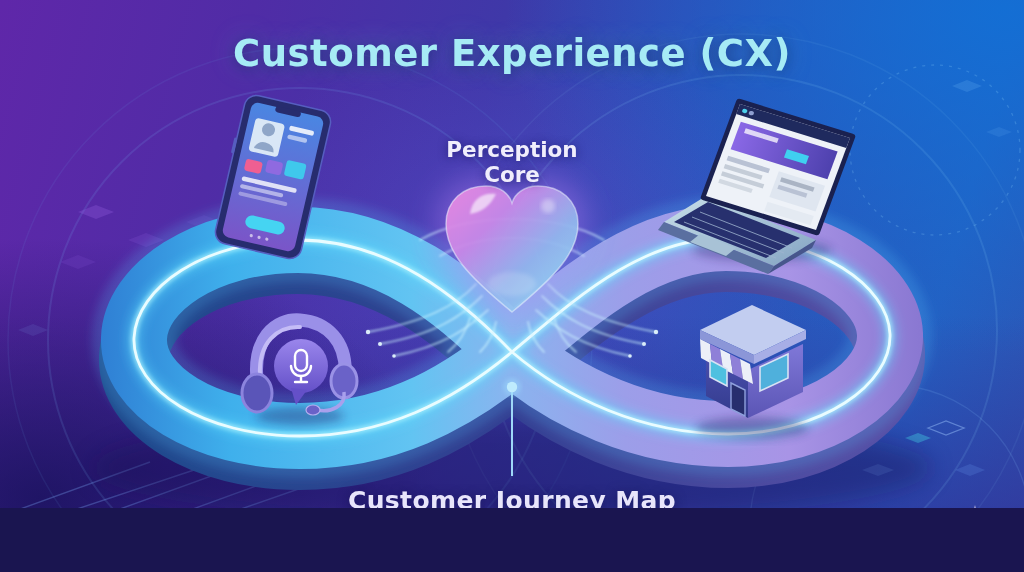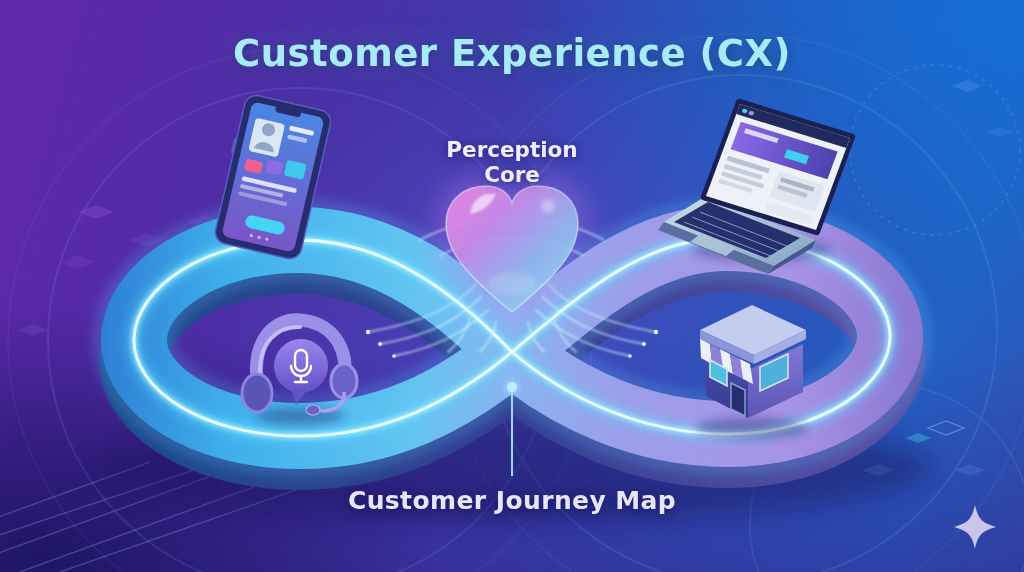--- a/index.html
+++ b/index.html
@@ -1,17 +1,17 @@
 <!DOCTYPE html>
 <html><head>
 <meta charset="utf-8">
 <style>
   html,body{margin:0;padding:0;background:#1a1550;}
   .stage{
-    position:relative;width:1024px;height:572px;overflow:hidden;
+    position:relative;width:1024px;height:508px;overflow:hidden;
     font-family:"DejaVu Sans","Liberation Sans",sans-serif;
     background:
       radial-gradient(640px 420px at 4% 98%, rgba(22,16,88,.80), rgba(22,16,88,0) 62%),
       linear-gradient(to top, rgba(52,36,140,.50) 0%, rgba(52,36,140,0) 38%),
       radial-gradient(430px 300px at 50% 48%, rgba(110,90,230,.30), rgba(110,90,230,0) 70%),
       radial-gradient(780px 540px at 98% 2%, rgba(18,112,214,.90), rgba(18,112,214,0) 64%),
       linear-gradient(105deg,#5f27a9 0%,#502ca6 22%,#3f38a8 44%,#2f4fb6 66%,#2460c2 88%,#2e55b4 100%);
   }
   .scene{position:absolute;left:0;top:0;}
   .overlay{position:absolute;left:0;width:1024px;text-align:center;pointer-events:none;}

